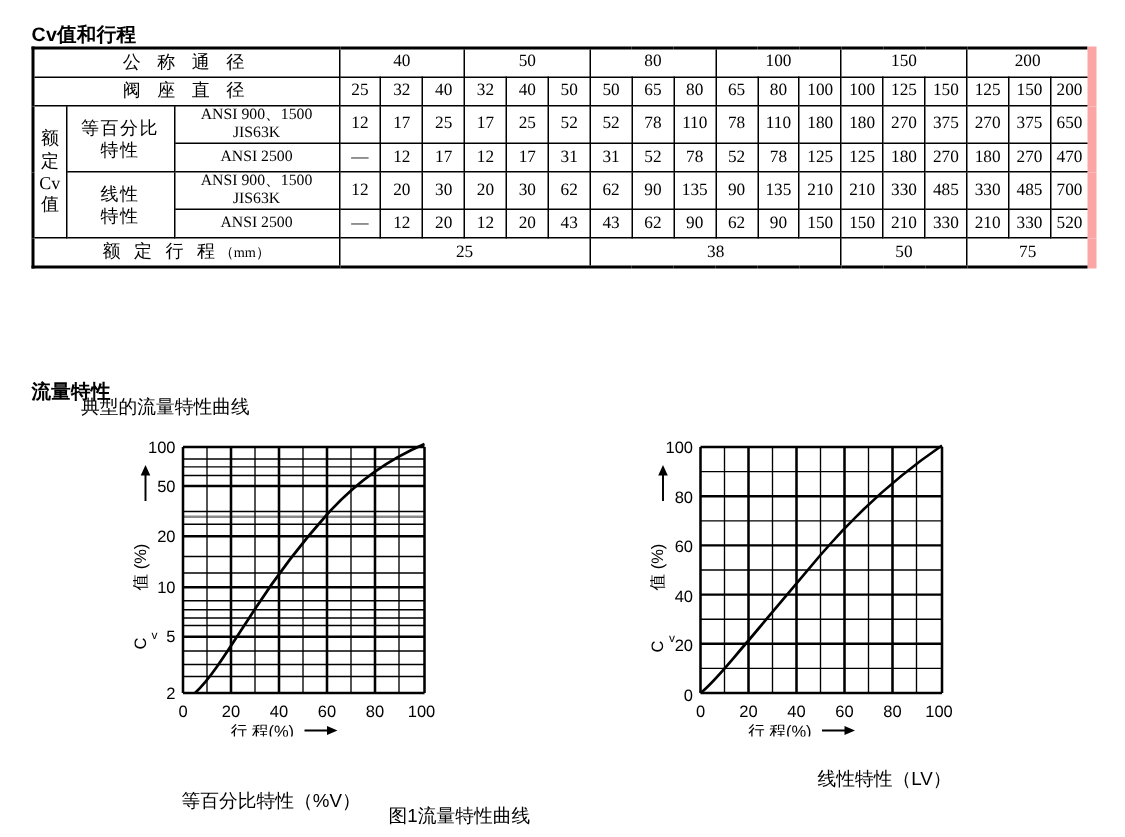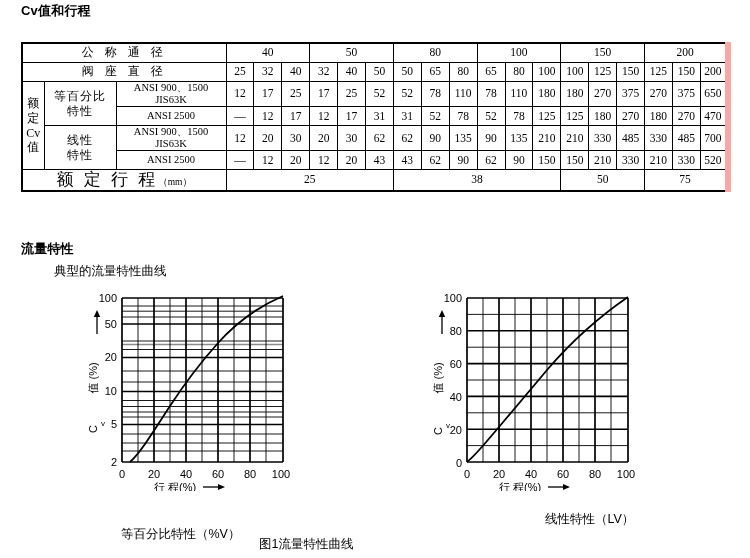--- a/index.html
+++ b/index.html
@@ -16,36 +16,37 @@
     overflow: hidden;
   }
 
   
   .section-title {
     position: absolute;
     font-family: "Liberation Sans", "DejaVu Sans", sans-serif;
     font-weight: bold;
     font-size: 13px;
     letter-spacing: 0.2px;
+    margin-top: 12px;
   }
   #cv-heading { left: 21px; top: 2px; }
   #flow-heading { left: 21px; top: 240px; }
   .sub-title {
     position: absolute;
     font-family: Liberation Serif, serif;
     font-size: 12.5px;
     left: 54px;
     top: 263px;
   }
 
   
   #cv-table-wrap {
     position: absolute;
     left: 21px;
-    top: 42px;
+    top: 31px;
     width: 724px;
   }
   table.cv {
     border-collapse: collapse;
     width: 708px;
     table-layout: fixed;
     font-size: 11px;
   }
   table.cv td {
     border: 1px solid #000;
@@ -71,21 +72,21 @@
   .rot-cell {
     font-size: 12px;
     width: 22px;
   }
   .rot-inner {
     display: block;
     line-height: 1.22;
   }
   .ansi { font-size: 10.5px; line-height: 1.2; }
   .num { font-size: 11.5px; }
-  .stroke-lbl { letter-spacing: 3px; font-size: 17px; text-align: right; }
+  .stroke-lbl { letter-spacing: 3px; font-size: 12px; text-align: right; }
   .mm { font-size: 9.5px; }
 
   
   .chart-block { position: absolute; }
   #chart-left  { left: 75px;  top: 286px; }
   #chart-right { left: 420px; top: 286px; }
 
   .chart-caption {
     position: absolute;
     font-family: "Liberation Sans", "DejaVu Sans", sans-serif;

